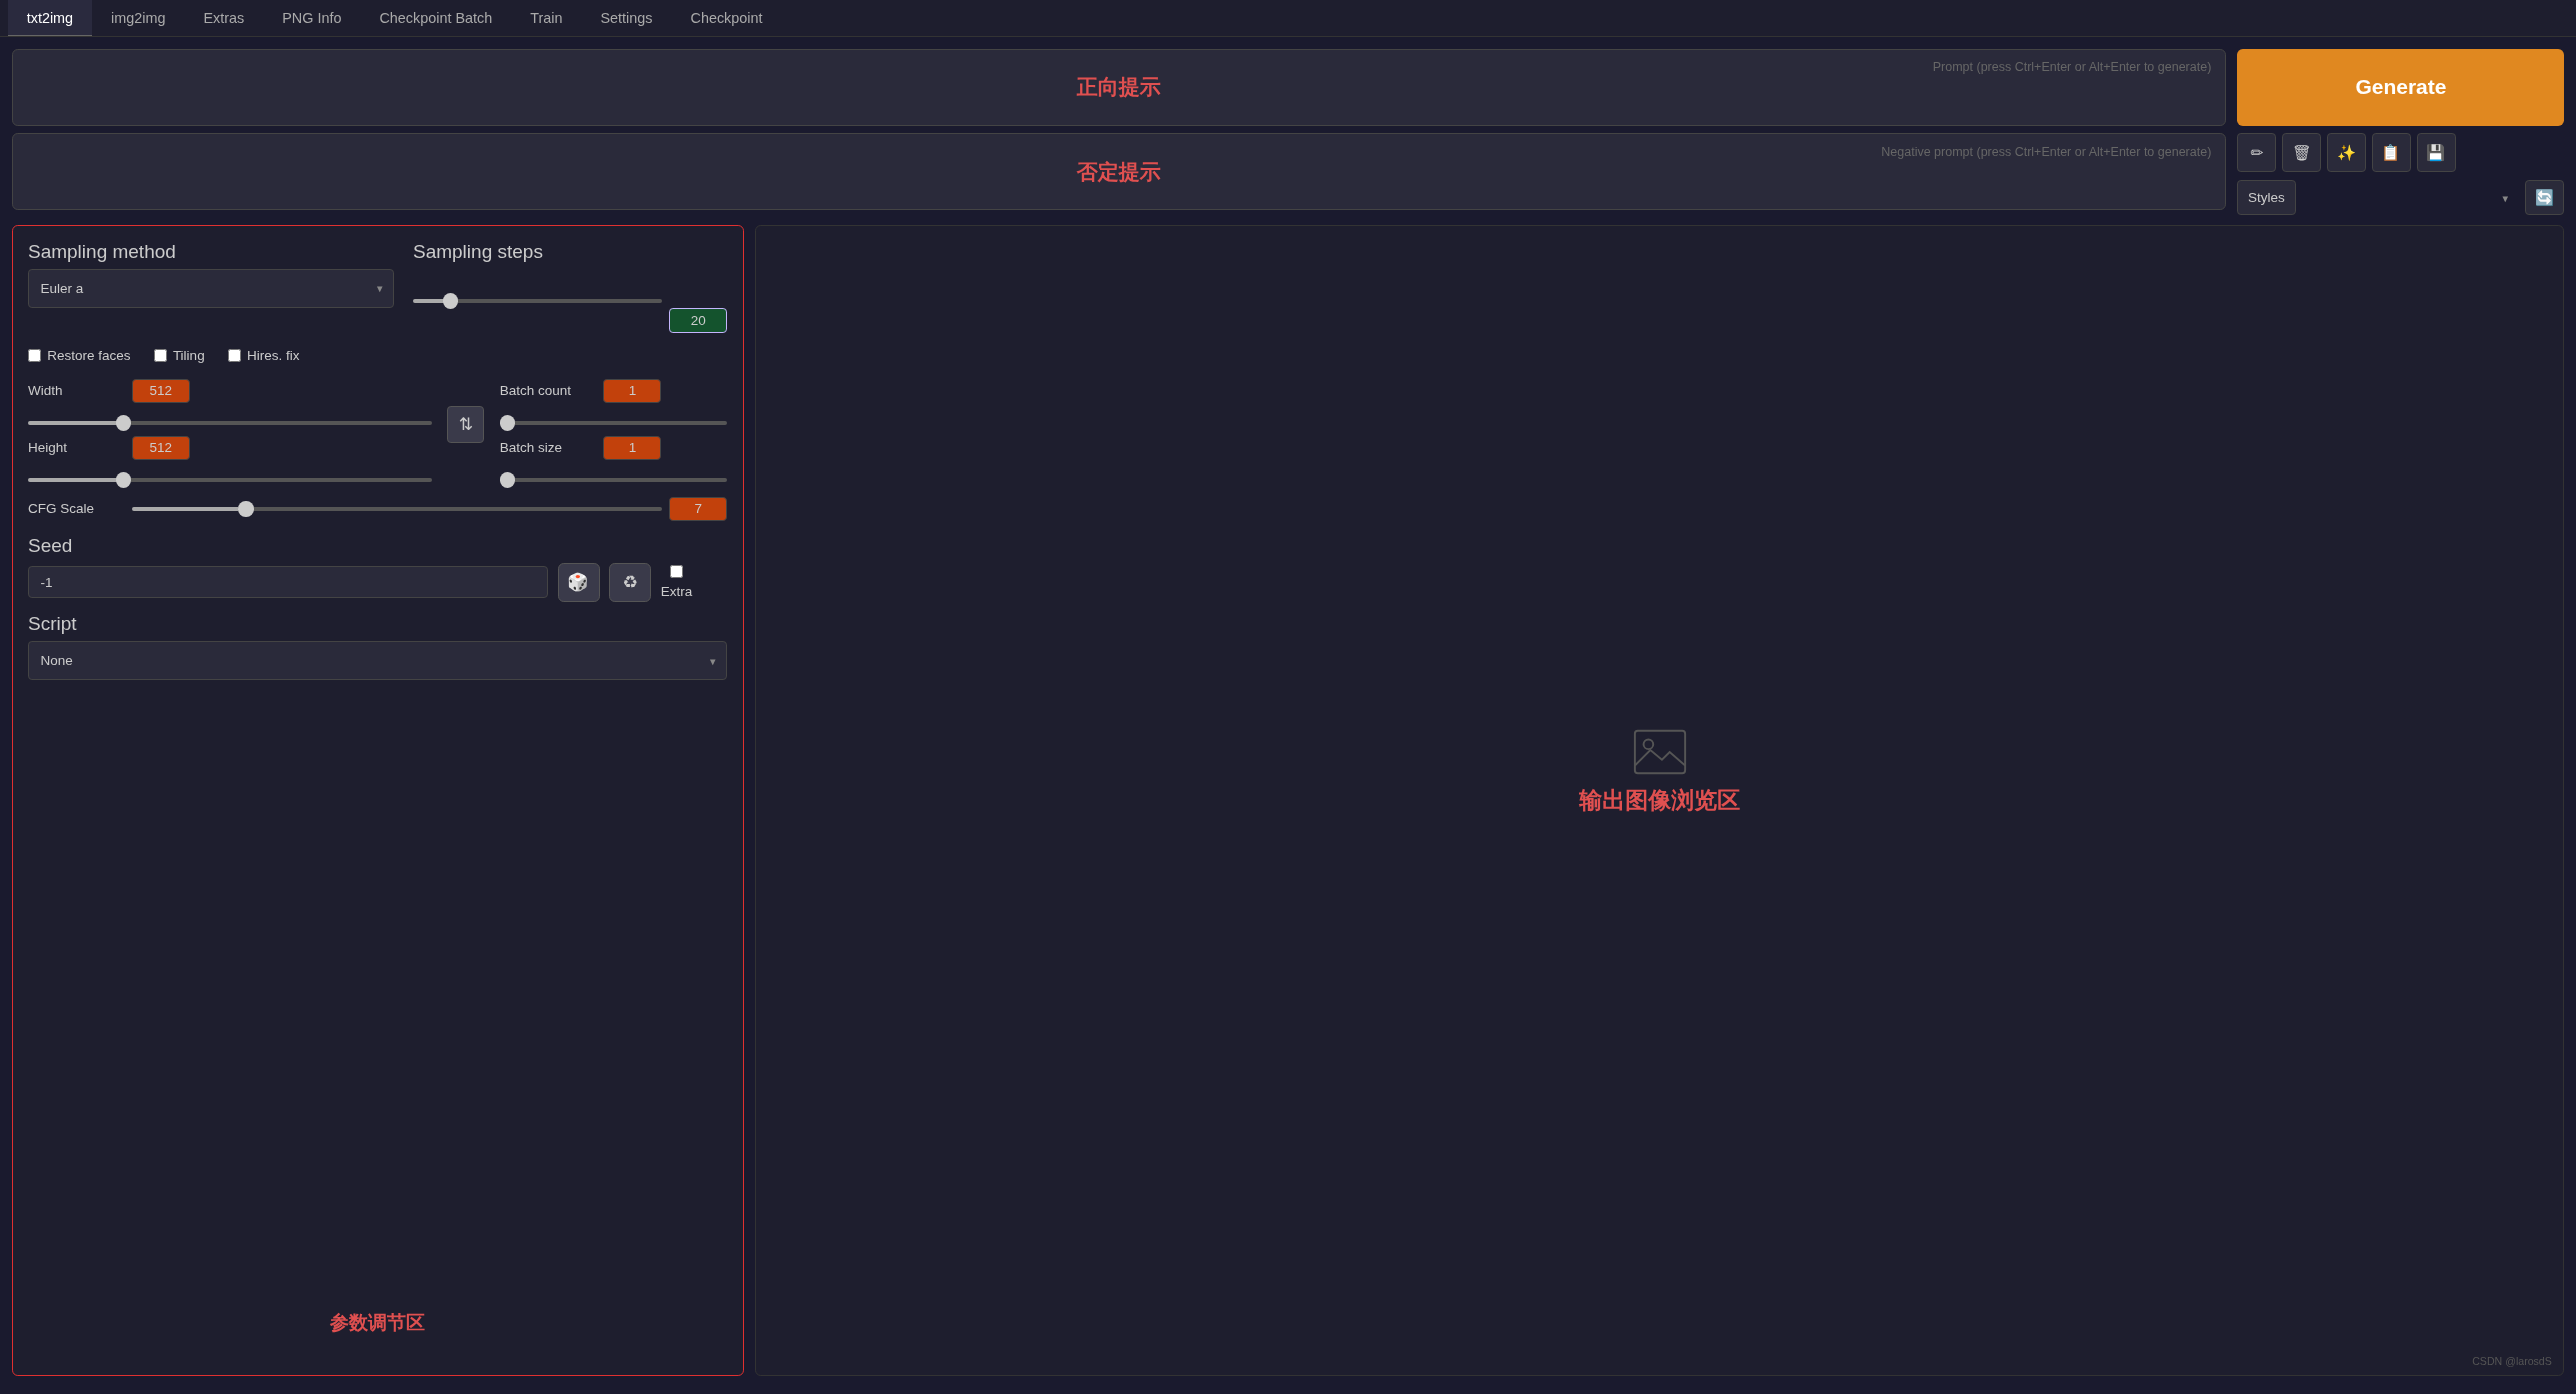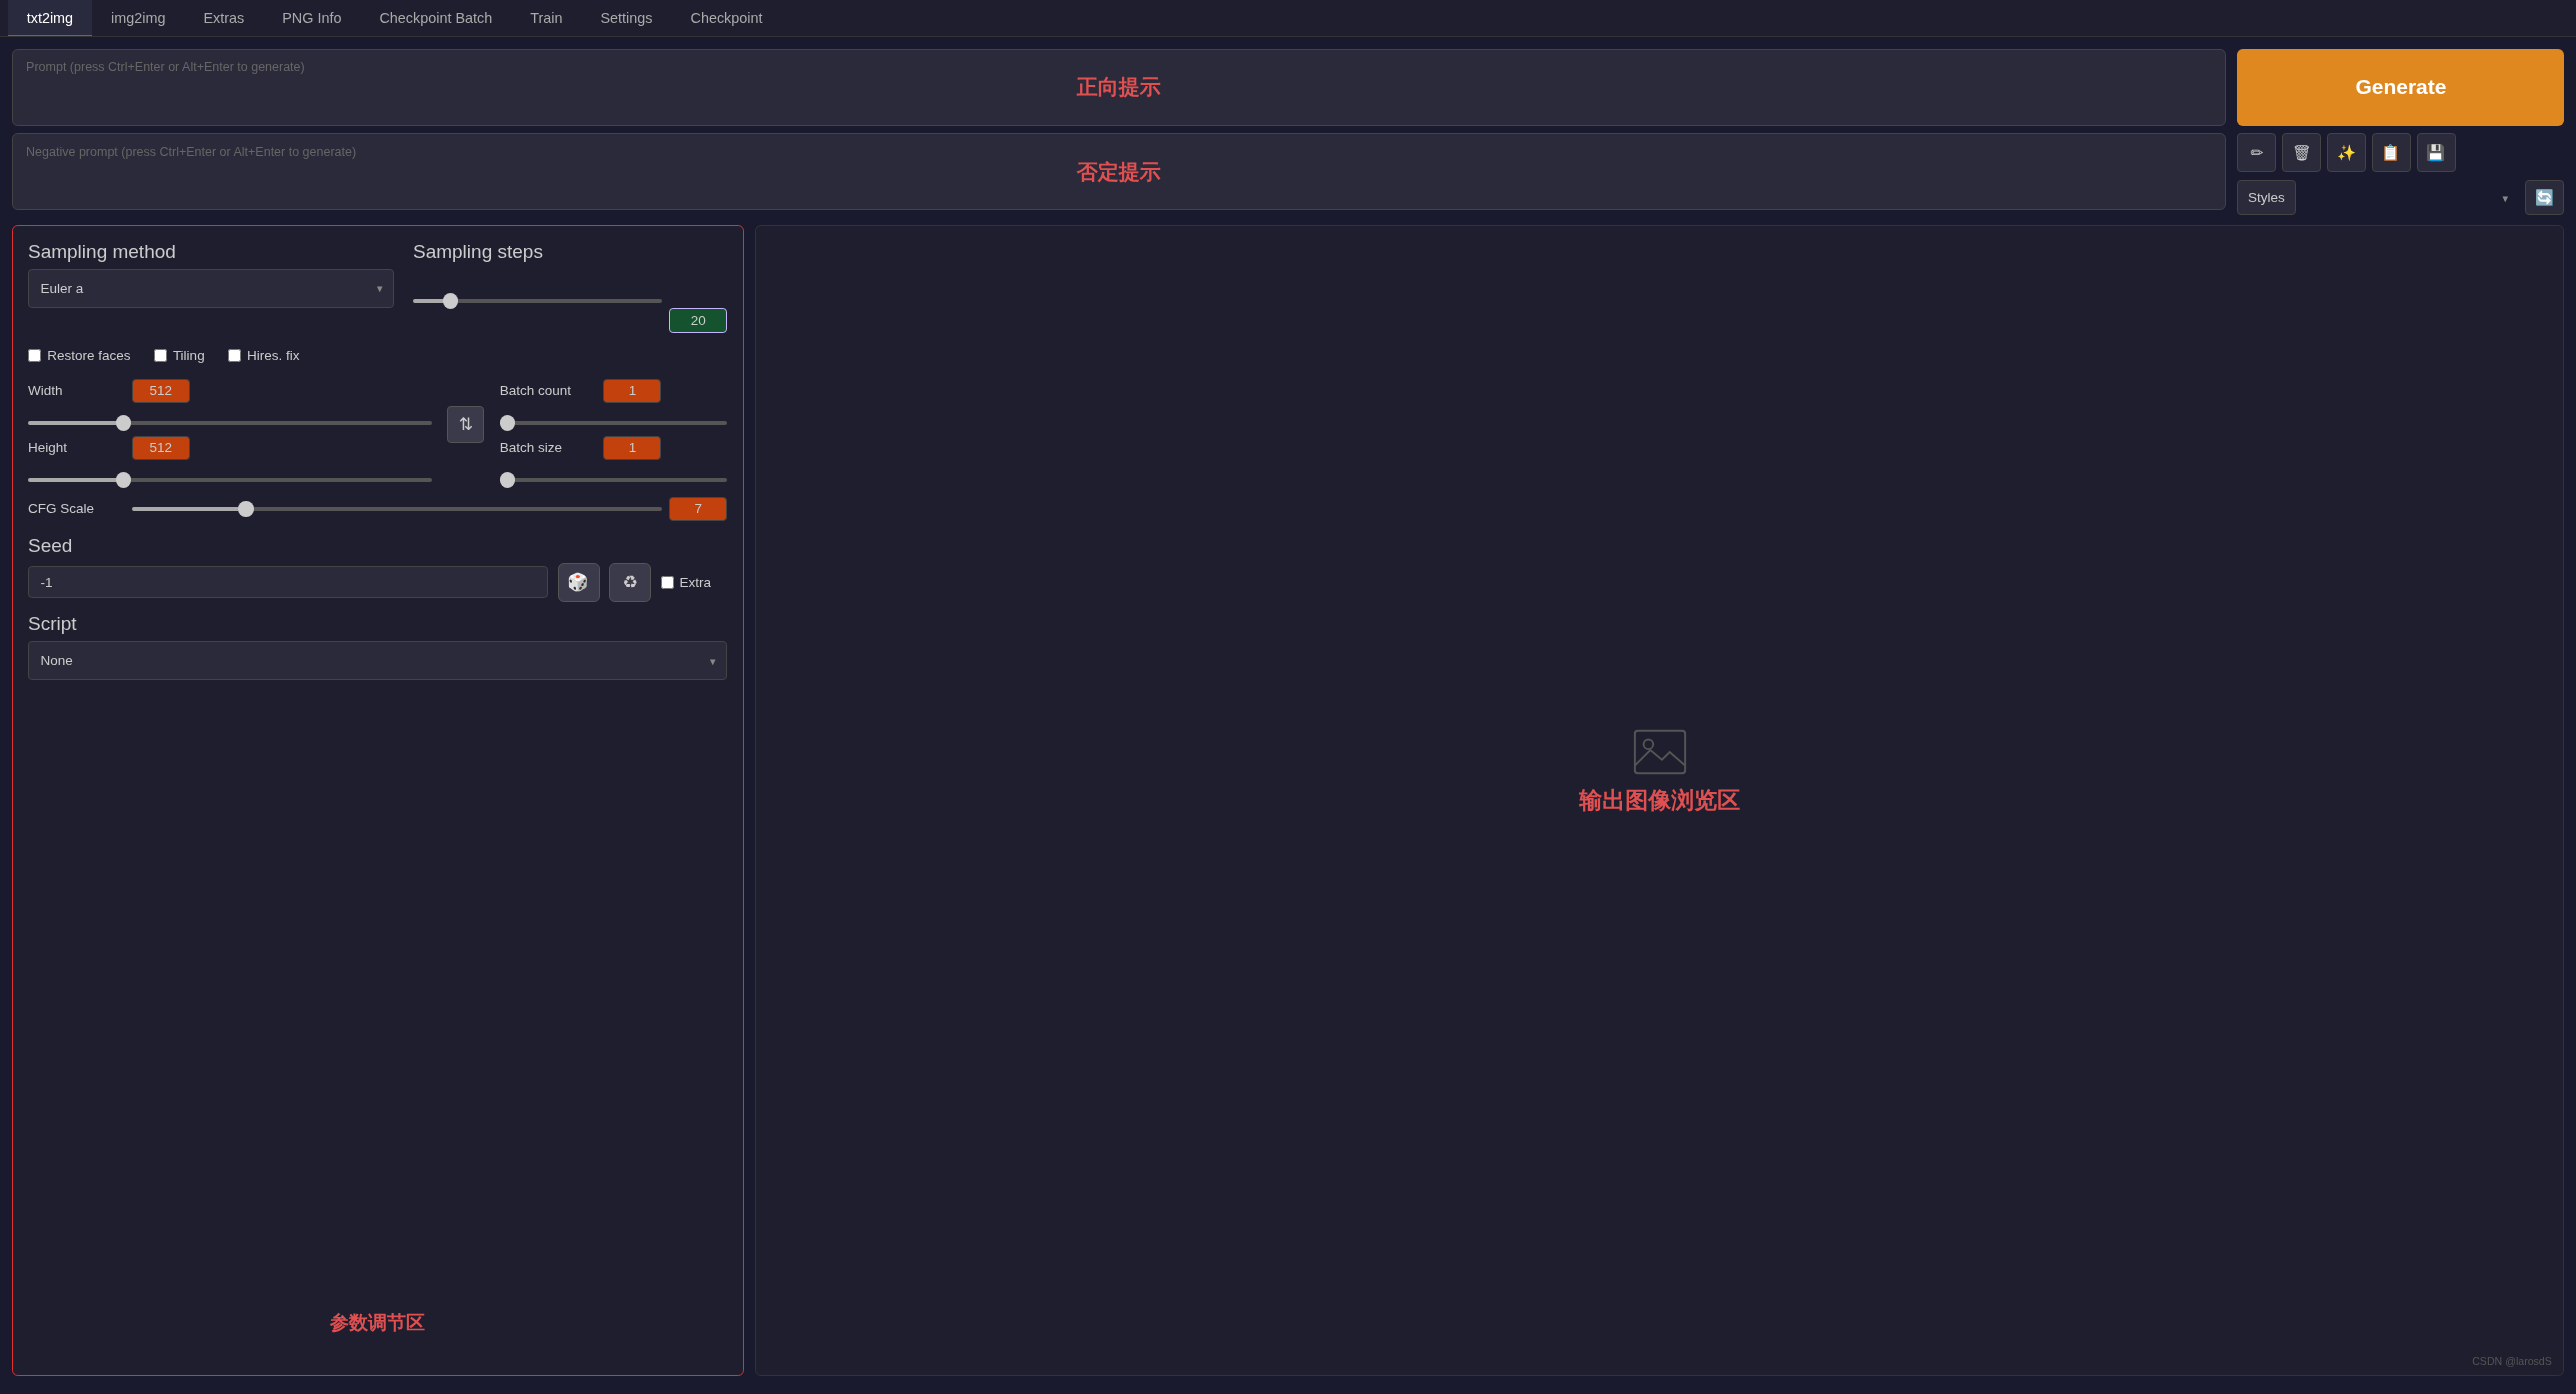--- a/index.html
+++ b/index.html
@@ -46,20 +46,21 @@
     .top-section {
       display: flex;
       gap: 11.6px;
       flex-shrink: 0;
     }
     .prompts-column {
       flex: 1;
       display: flex;
       flex-direction: column;
       gap: 7.7px;
+      text-align: right;
     }
     .prompt-box {
       background: #2a2a3a;
       border: 1px solid #444;
       border-radius: 5.8px;
       padding: 9.6px 13.5px;
       color: #aaa;
       font-size: 13.5px;
       height: 77px;
       position: relative;
@@ -355,20 +356,21 @@
       align-items: center;
       justify-content: center;
       font-size: 17.3px;
     }
     .extra-checkbox {
       display: flex;
       align-items: center;
       gap: 5.8px;
       color: #ccc;
       font-size: 13.5px;
+      flex-direction: column;
     }
 
     
     .script-row { }
     .script-select {
       width: 100%;
       background: #2a2a3a;
       border: 1px solid #444;
       border-radius: 3.9px;
       color: #ccc;

